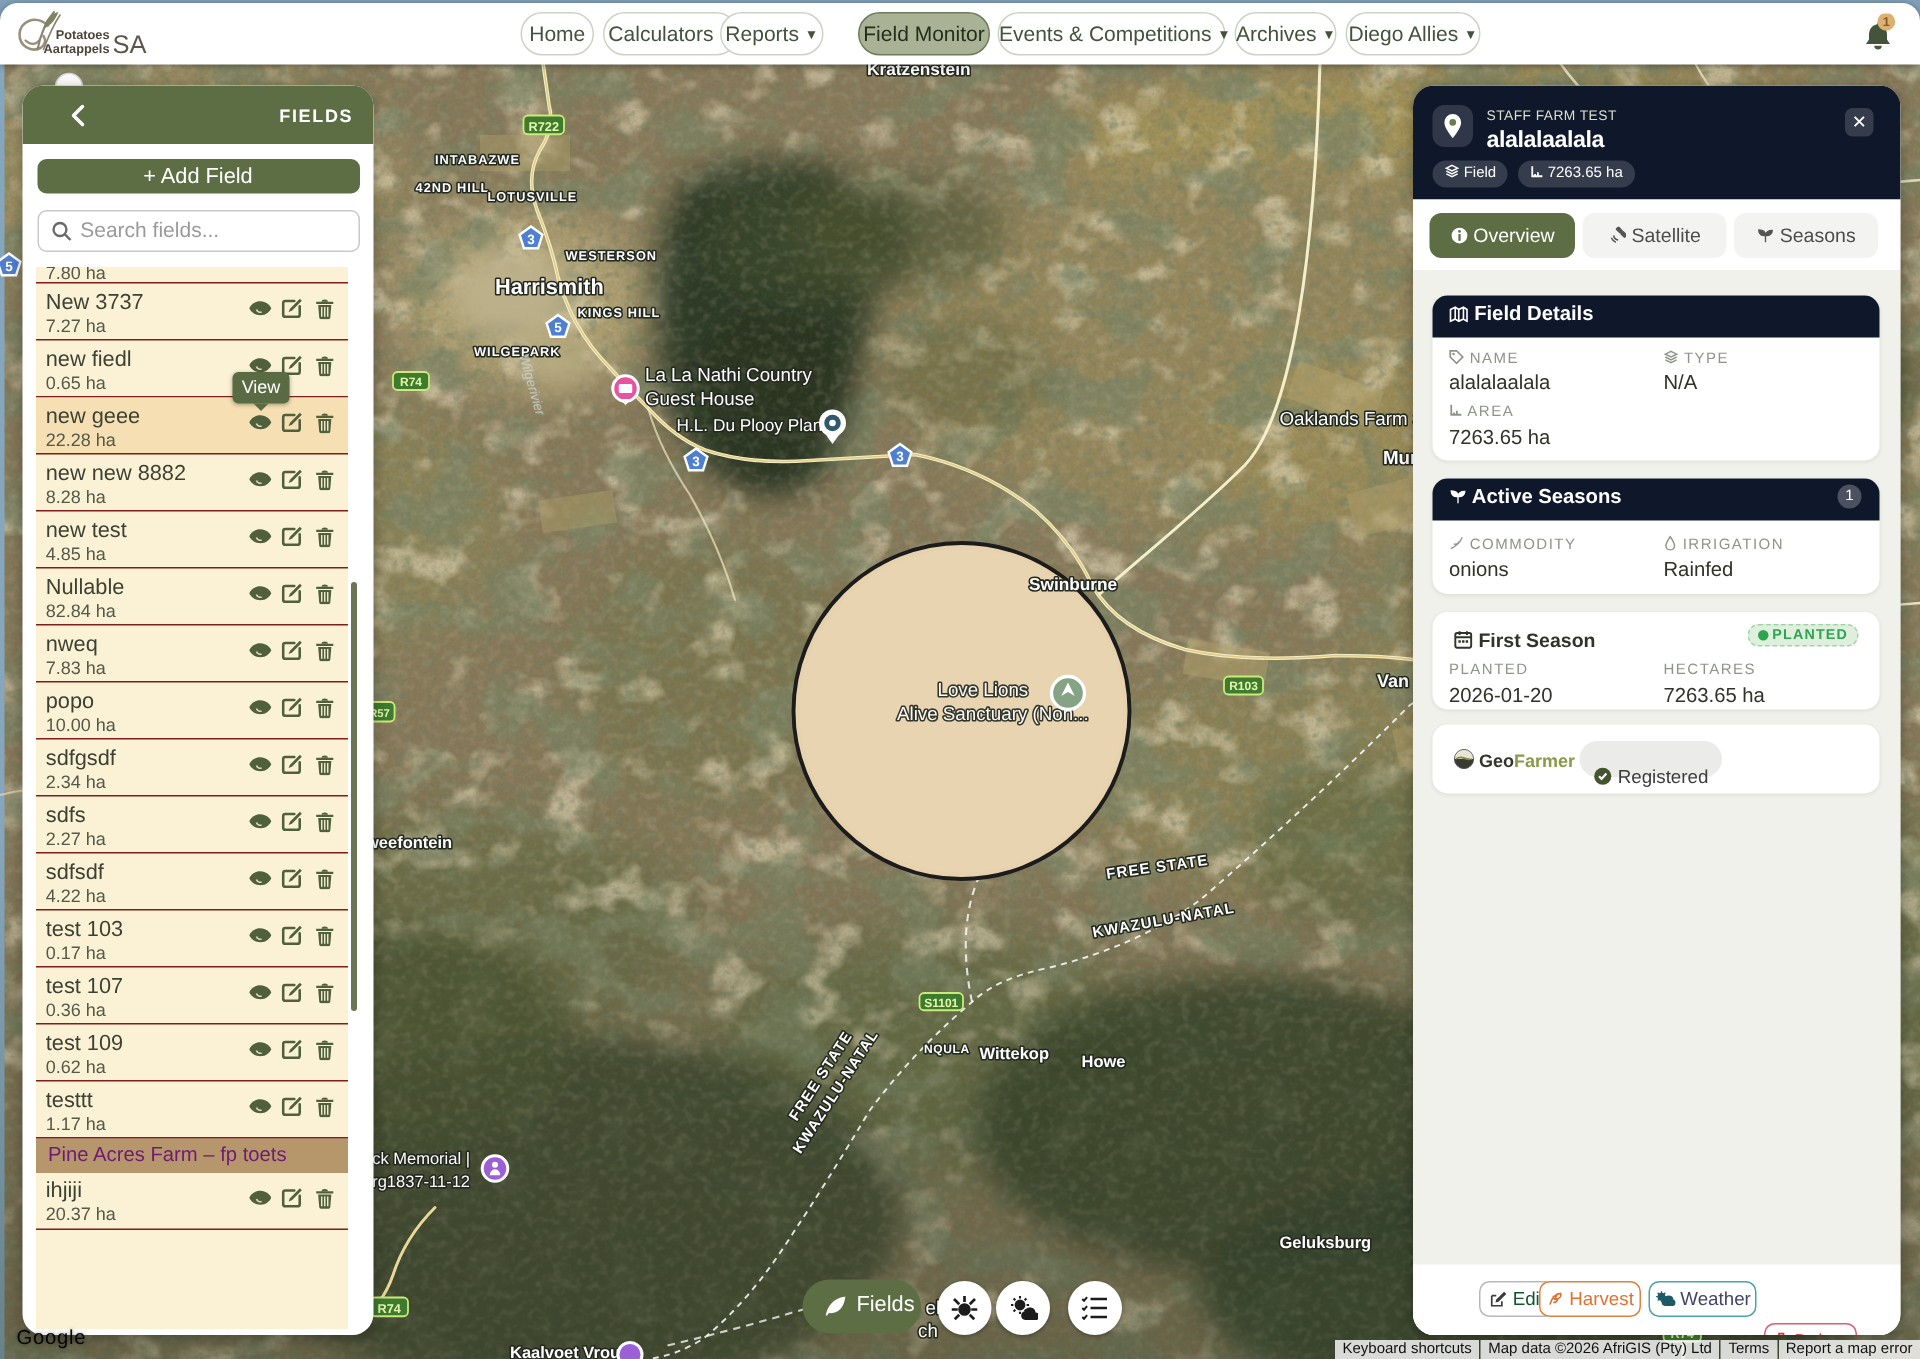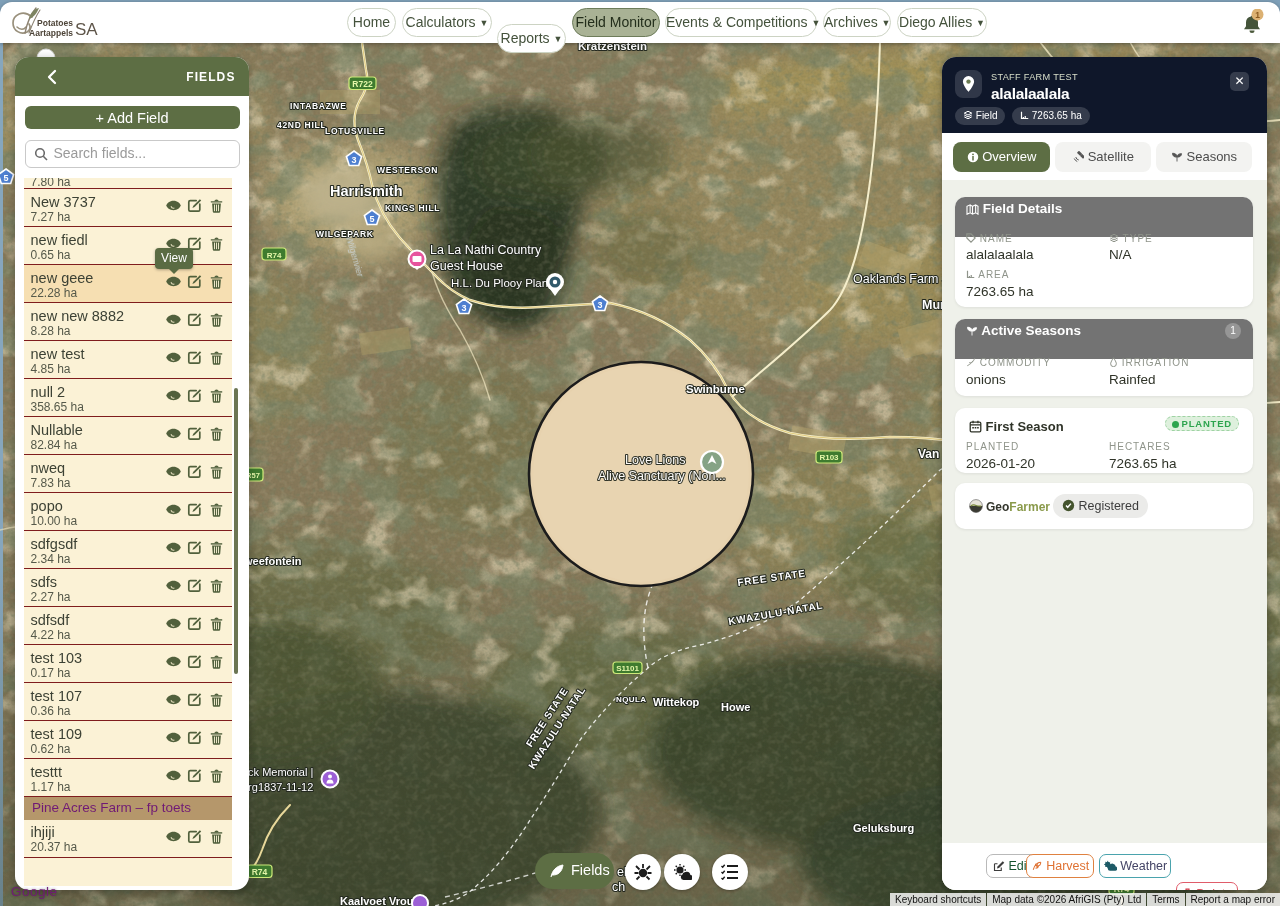--- a/index.html
+++ b/index.html
@@ -49,33 +49,33 @@
   #rp-x { position:absolute; right:18px; top:15px; width:19px; height:19px; background:rgba(255,255,255,.16); border-radius:5px;
           color:#fff; text-align:center; line-height:18px; font-size:12px; }
   .hbadge { position:absolute; top:50px; height:17.5px; border-radius:9px; background:rgba(255,255,255,.16);
             color:#fff; font-size:10px; line-height:17px; padding:0 8px; white-space:nowrap; }
   #rp-tabs { position:absolute; left:0; top:76px; width:100%; height:47px; background:#fff; }
   .rtab { position:absolute; top:9px; height:30px; border-radius:8px; background:#f3f3f1; color:#4c4c4c;
           font-size:13px; text-align:center; line-height:30px; }
   .rtab.active { background:#5d6e44; color:#fff; }
   #rp-body { position:absolute; left:0; top:123px; width:100%; height:720px; background:#eff1ea; }
   .card { position:absolute; left:13px; width:298px; background:#fff; border-radius:10px; box-shadow:0 1px 3px rgba(0,0,0,.08); }
-  .card-head { height:40px; background:#737373; border-radius:10px 10px 0 0; color:#fff; font-size:13.5px;
+  .card-head { height:28px; background:#0f172a; border-radius:10px 10px 0 0; color:#fff; font-size:13.5px;
                font-weight:bold; line-height:23px; padding-left:11px; }
   .lab { position:absolute; font-size:10px; letter-spacing:1px; color:#8f948a; }
   .val { position:absolute; font-size:13.5px; color:#2f3328; }
   #rp-foot { position:absolute; left:0; bottom:0; width:100%; height:47px; background:#fff; }
   .fbtn { position:absolute; top:11px; height:24px; border-radius:7px; border:1px solid; background:#fff;
           font-size:12.5px; text-align:center; line-height:22px; }
   
   #fieldsbtn { position:absolute; left:535px; top:853px; width:79px; height:36px; background:#5d6e44; border-radius:18px;
                color:#fff; font-size:14.5px; }
   .circlebtn { position:absolute; top:854px; width:36px; height:36px; background:#fff; border-radius:50%; box-shadow:0 1px 3px rgba(0,0,0,.3); }
   
-  #google { position:absolute; left:11px; top:884px; color:#701a75; font-size:13.5px; letter-spacing:.5px; opacity:.95;
+  #google { position:absolute; left:11px; top:884px; color:#000000; font-size:13.5px; letter-spacing:.5px; opacity:.95;
             text-shadow:0 0 3px rgba(0,0,0,.5); }
   #attrib { position:absolute; right:0; top:893px; height:13px; font-size:10px; color:#111; display:flex; }
   #attrib div { background:rgba(245,245,245,.85); padding:0 5px; line-height:13px; margin-left:1px; }
 </style>
 </head>
 <body>
 <div id="stage">
 <svg id="map" width="1280" height="864" viewBox="0 42 1280 864">
 <defs>
   <filter id="b18" x="-40%" y="-40%" width="180%" height="180%">
@@ -303,21 +303,21 @@
       <path d="M26,2 C21,8 17,17 15,27" stroke="#8c8272" stroke-width="1.4"></path>
       <path d="M30,4 C26,10 22,19 19,27" stroke="#8c8272" stroke-width="1.1"></path>
       <path d="M19,13 C20,7 24,3 29,2 C27,7 24,11 19,13 Z" fill="#7d8461" stroke="none"></path>
     </g>
     <text x="63" y="20" font-size="8.5" font-weight="bold" fill="#4d4438" text-anchor="end" font-family="Liberation Sans,sans-serif">Potatoes</text>
     <text x="63" y="29.5" font-size="8.5" font-weight="bold" fill="#4d4438" text-anchor="end" font-family="Liberation Sans,sans-serif">Aartappels</text>
     <text x="65" y="29" font-size="17" fill="#5f564a" font-family="Liberation Sans,sans-serif">SA</text>
   </svg>
   <div class="pill" style="left:347px; width:49px;">Home</div>
   <div class="pill" style="left:402px; width:90px;">Calculators <span class="caret">▼</span></div>
-  <div class="pill" style="left:497px; width:69px;margin-top:16px;">Reports <span class="caret">▼</span></div>
+  <div class="pill" style="left:480px; width:69px;">Reports <span class="caret">▼</span></div>
   <div class="pill active" style="left:572px; width:88px;">Field Monitor</div>
   <div class="pill" style="left:665px; width:152px;">Events &amp; Competitions <span class="caret">▼</span></div>
   <div class="pill" style="left:823px; width:68px;">Archives <span class="caret">▼</span></div>
   <div class="pill" style="left:897px; width:90px;">Diego Allies <span class="caret">▼</span></div>
   <svg id="bell" viewBox="0 0 24 26">
     <path d="M12,6.2 l1,1.2 a6,6 0 0 1 5,5.9 v4 l2,3 H4 l2,-3 v-4 a6,6 0 0 1 5,-5.9 Z" fill="#44543a"></path>
     <path d="M9.5,21.5 a2.5,2.5 0 0 0 5,0 Z" fill="#4c5a3c"></path>
     <circle cx="17.5" cy="5.5" r="6" fill="#dcb172"></circle>
     <text x="17.5" y="8.5" font-size="8.5" font-weight="bold" fill="#8a5a20" text-anchor="middle" font-family="Liberation Sans,sans-serif">1</text>
   </svg>
@@ -415,35 +415,20 @@
               <use href="#i-edit"></use>
             </svg>
             <svg width="15" height="15">
               <use href="#i-trash"></use>
             </svg>
           </span>
         </div>
     <div class="frow">
           <span class="nm">new test</span>
           <span class="ar">4.85 ha</span>
-          <span class="ic">
-            <svg width="15" height="15">
-              <use href="#i-eye"></use>
-            </svg>
-            <svg width="15" height="15">
-              <use href="#i-edit"></use>
-            </svg>
-            <svg width="15" height="15">
-              <use href="#i-trash"></use>
-            </svg>
-          </span>
-        </div>
-    <div class="frow">
-          <span class="nm">null 2</span>
-          <span class="ar">358.65 ha</span>
           <span class="ic">
             <svg width="15" height="15">
               <use href="#i-eye"></use>
             </svg>
             <svg width="15" height="15">
               <use href="#i-edit"></use>
             </svg>
             <svg width="15" height="15">
               <use href="#i-trash"></use>
             </svg>
@@ -700,21 +685,21 @@
       <div class="val" style="left:154px; top:48px;">7263.65 ha</div>
     </div>
     <div class="card" style="top:303px; height:46px;">
       <svg width="14" height="14" viewBox="0 0 24 24" style="position:absolute; left:14px; top:16px;">
             <circle cx="12" cy="12" r="11" fill="#e8e4d8"></circle>
             <path d="M1,12 a11,11 0 0 0 22,0 Z" fill="#3a3a32"></path>
             <path d="M3,12 q4,-3 9,-1 q5,2 9,1" fill="none" stroke="#7a8a3a" stroke-width="2"></path>
             <circle cx="12" cy="12" r="11" fill="none" stroke="#555" stroke-width="1"></circle>
           </svg>
       <div style="position:absolute; left:31px; top:17px; font-size:12px; font-weight:bold; color:#33352c;">Geo<span style="color:#8a9a4b;">Farmer</span></div>
-      <div style="position:absolute; left:98px; top:11px; height:24px; padding:0 9px; background:#ebebe9; border-radius:12px; font-size:12.5px; color:#3c3c3c; line-height:24px;"><svg width="13" height="13" viewBox="0 0 16 16" style="vertical-align:-2px">
+      <div style="position:absolute; left:98px; top:11px; height:24px; padding:12px 9px; background:#ebebe9; border-radius:12px; font-size:12.5px; color:#3c3c3c; line-height:24px;"><svg width="13" height="13" viewBox="0 0 16 16" style="vertical-align:-2px">
               <circle cx="8" cy="8" r="7" fill="#44542e"></circle>
               <path d="M5,8 l2,2.2 4,-4.5" fill="none" stroke="#fff" stroke-width="1.8"></path>
             </svg> Registered</div>
     </div>
   </div>
   <div id="rp-foot">
     <div class="fbtn" style="left:44px; width:51px; border-color:#b9b9b9; color:#14532d;"><svg width="12" height="12" viewBox="0 0 16 16" style="vertical-align:-2px">
             <path d="M2,5 h4 M2,5 v9 h9 v-4" stroke="#3c3c3c" stroke-width="1.5" fill="none"></path>
             <path d="M13,1.5 l2,2 -7,7 -2.7,0.7 0.7,-2.7 Z" fill="#3c3c3c"></path>
           </svg> Edit</div>

